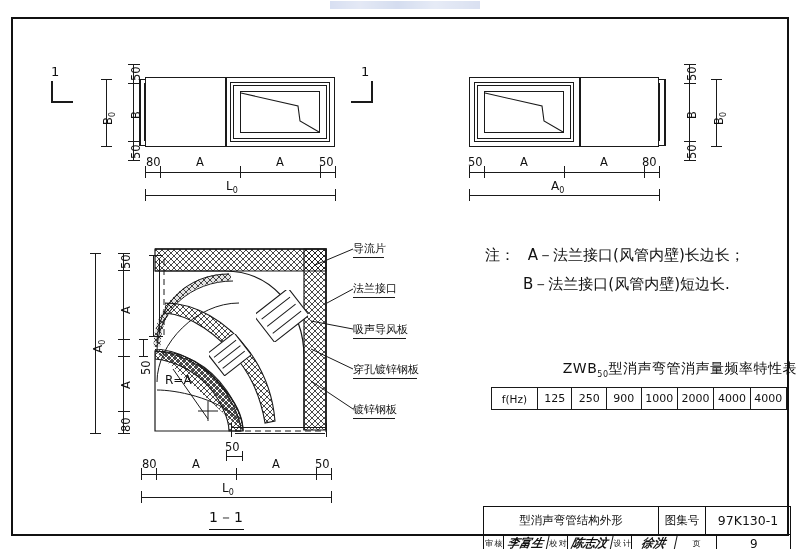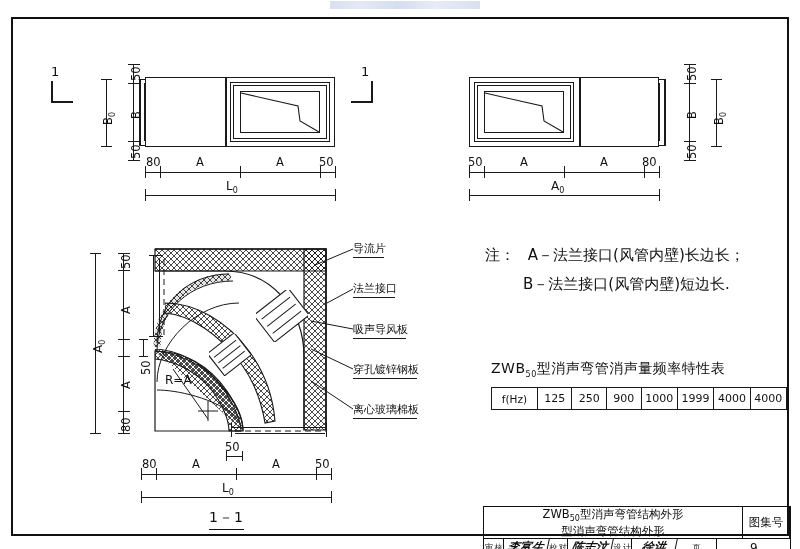--- a/index.html
+++ b/index.html
@@ -26,21 +26,21 @@
        font-family:"DejaVu Sans","Liberation Sans",sans-serif;}
   .vert{transform-origin:0 0;}
   .sub{font-size:8px;vertical-align:sub;}
 
   
   .tblwrap{position:absolute;left:478px;top:368px;}
   table.freq{border-collapse:collapse;font-size:11px;}
   table.freq td{border:1px solid #1a1a1a;text-align:center;padding:2px 0;height:17px;}
   table.freq td.lbl{width:52px;font-size:10.5px;}
   table.freq td.val{width:38px;}
-  .tbltitle{position:absolute;left:478px;top:341px;width:306px;text-align:left;
+  .tbltitle{position:absolute;left:478px;top:341px;width:306px;text-align:right;
             font-size:14px;letter-spacing:.5px;}
 
   
   .titleblock{position:absolute;left:470px;top:487px;width:308px;height:47px;
               border:1.6px solid #111;box-sizing:border-box;display:flex;flex-direction:column;}
   .tb-top{display:flex;height:31px;border-bottom:1.4px solid #111;}
   .tb-name{flex:1;display:flex;flex-direction:column;align-items:center;justify-content:center;
            border-right:1.4px solid #111;font-size:11.5px;line-height:1.25;text-align:center;}
   .tb-atlas-lbl{width:46px;display:flex;align-items:center;justify-content:center;
                 border-right:1.4px solid #111;font-size:11.5px;}
@@ -300,54 +300,54 @@
       <line x1="18" y1="62" x2="44" y2="48" stroke="#1a1a1a" stroke-width="1"></line>
       <line x1="2" y1="80" x2="44" y2="88" stroke="#1a1a1a" stroke-width="1"></line>
       <line x1="2" y1="108" x2="44" y2="128" stroke="#1a1a1a" stroke-width="1"></line>
       <line x1="2" y1="140" x2="44" y2="168" stroke="#1a1a1a" stroke-width="1"></line>
     </svg>
 
     <div class="callout" style="left:340px;top:222px;">导流片</div>
     <div class="callout" style="left:340px;top:262px;">法兰接口</div>
     <div class="callout" style="left:340px;top:303px;">吸声导风板</div>
     <div class="callout" style="left:340px;top:343px;">穿孔镀锌钢板</div>
-    <div class="callout" style="left:340px;top:383px;">离心玻璃棉板</div>
+    <div class="callout" style="left:340px;top:383px;">镀锌钢板</div>
   </div>
 
   <div class="notes">
     <div class="nrow"><span>注：</span>
       <span style="padding-left:8px;">A－法兰接口(风管内壁)长边长；</span></div>
     <div class="nrow nind"><span style="padding-left:8px;">B－法兰接口(风管内壁)短边长.</span></div>
   </div>
 
   <div class="tbltitle">ZWB<span class="sub">50</span>型消声弯管消声量频率特性表</div>
   <div class="tblwrap">
     <table class="freq">
       <tbody>
           <tr>
         <td class="lbl">f(Hz)</td>
         <td class="val">125</td>
         <td class="val">250</td>
         <td class="val">900</td>
         <td class="val">1000</td>
-        <td class="val">1999</td>
+        <td class="val">2000</td>
         <td class="val">4000</td>
         <td class="val">4000</td>
       </tr>
     </tbody>
       </table>
   </div>
 
   <div class="titleblock">
     <div class="tb-top">
       <div class="tb-name">
-        <div>ZWB<span class="sub">50</span>型消声弯管结构外形</div>
         <div>型消声弯管结构外形</div>
       </div>
       <div class="tb-atlas-lbl">图集号</div>
+      <div class="tb-atlas-val">97K130-1</div>
     </div>
     <div class="tb-bot">
       <div class="tb-cell tb-k">审 核</div>
       <div class="tb-cell tb-sig">李富生</div>
       <div class="tb-cell tb-k">校 对</div>
       <div class="tb-cell tb-sig">陈志汶</div>
       <div class="tb-cell tb-k">设 计</div>
       <div class="tb-cell tb-sig">徐洪</div>
       <div class="tb-pg-lbl">页</div>
       <div class="tb-pg-val">9</div>

